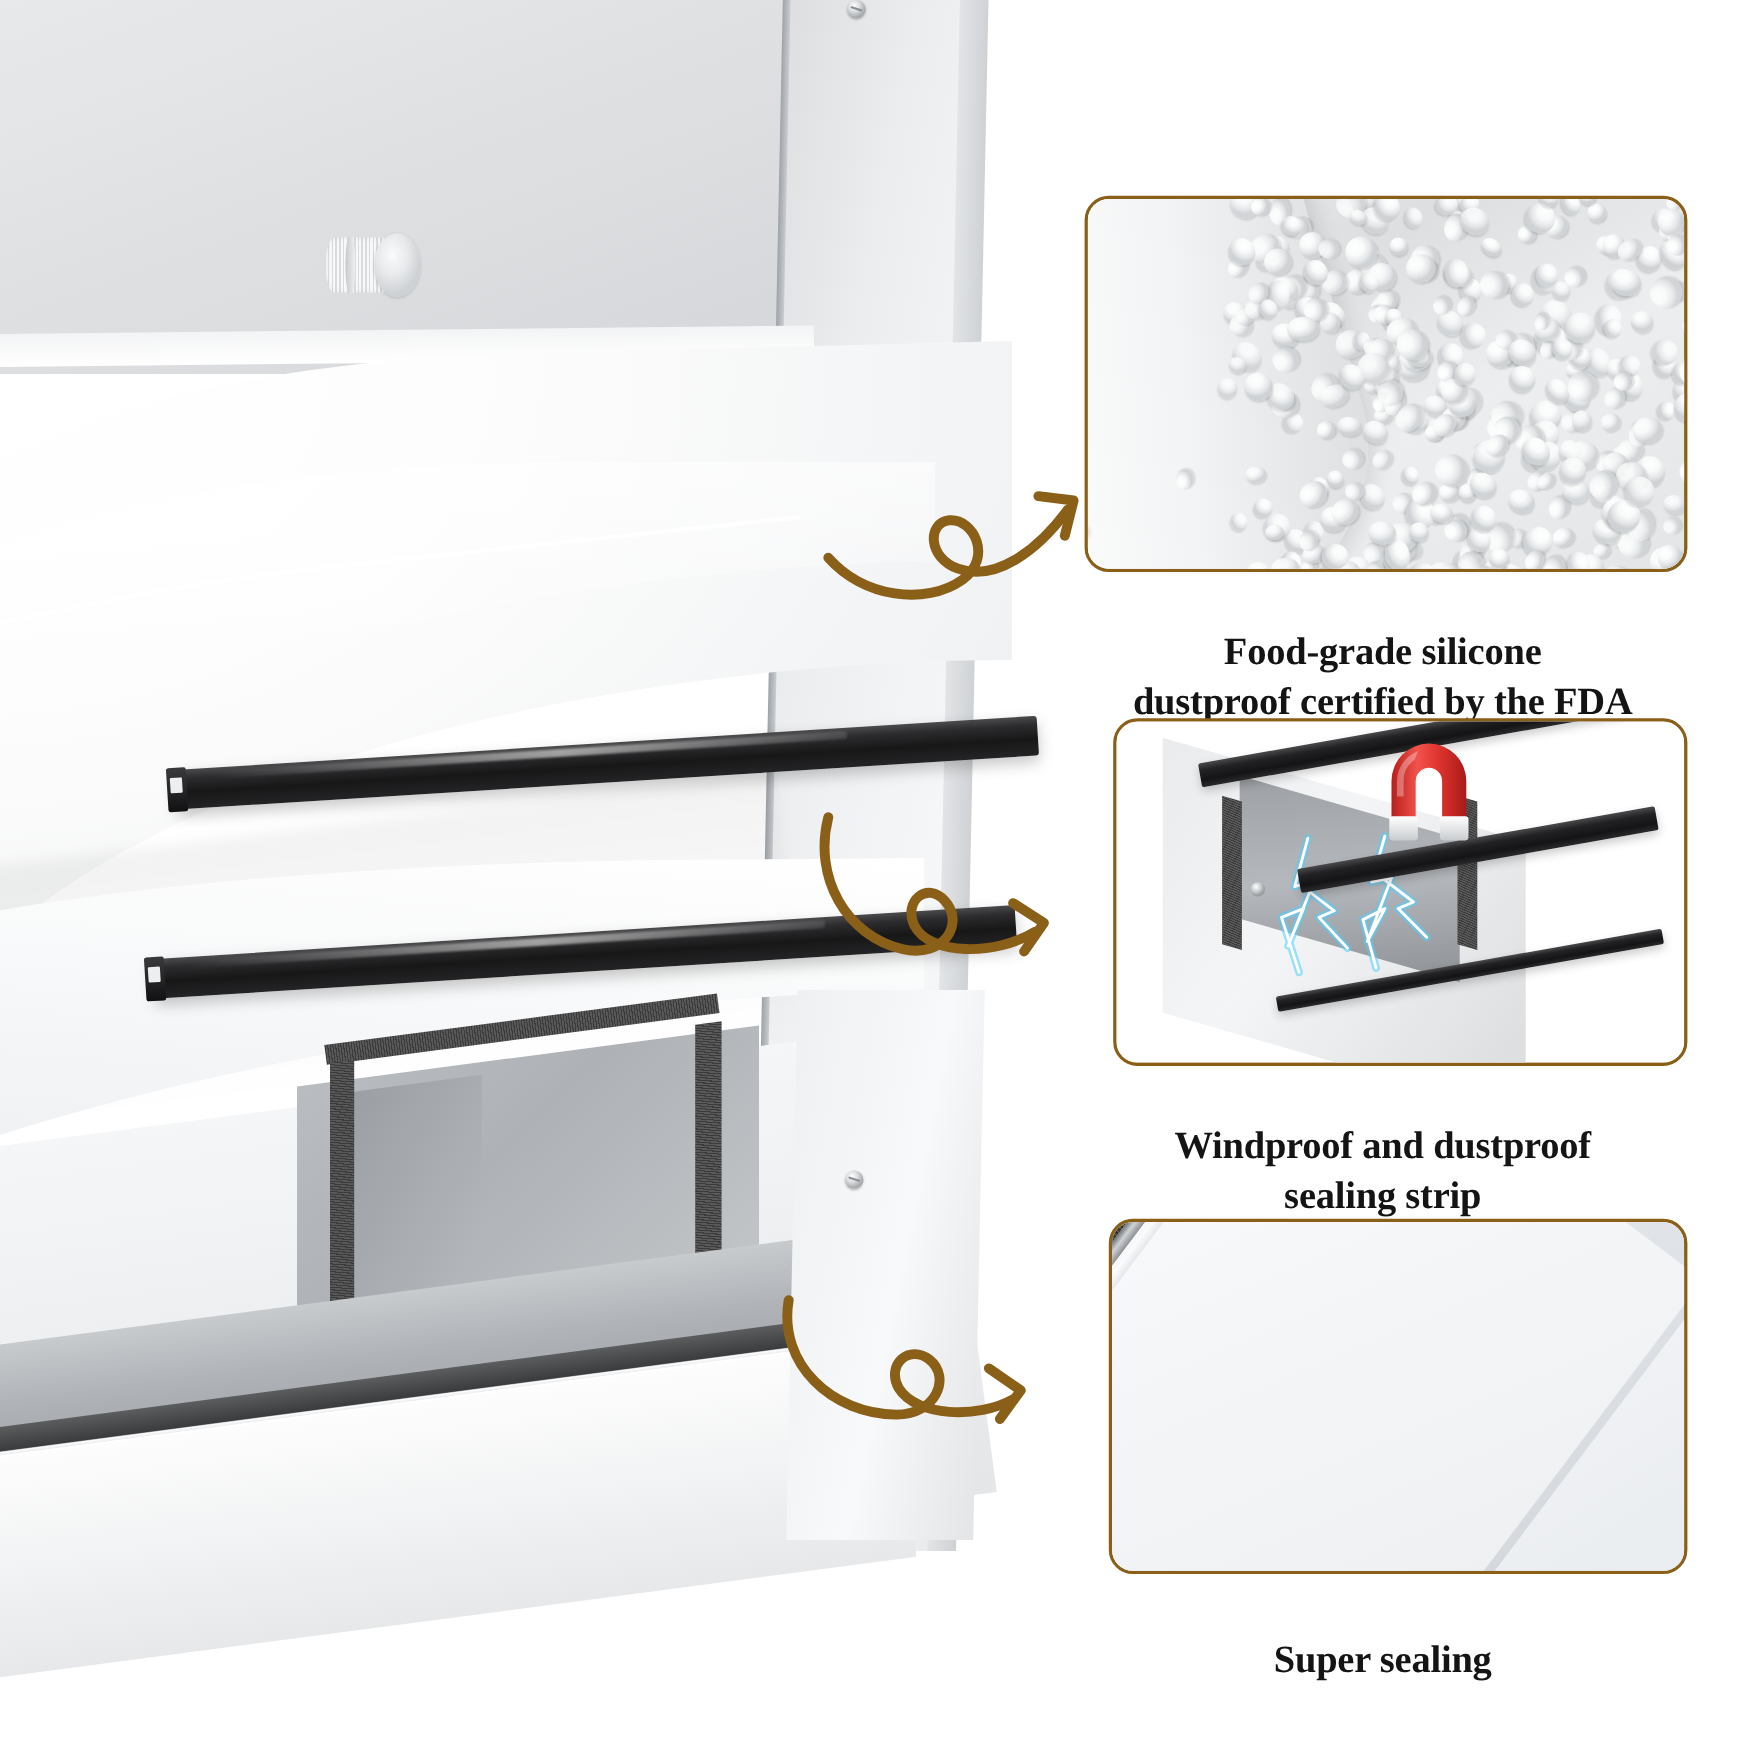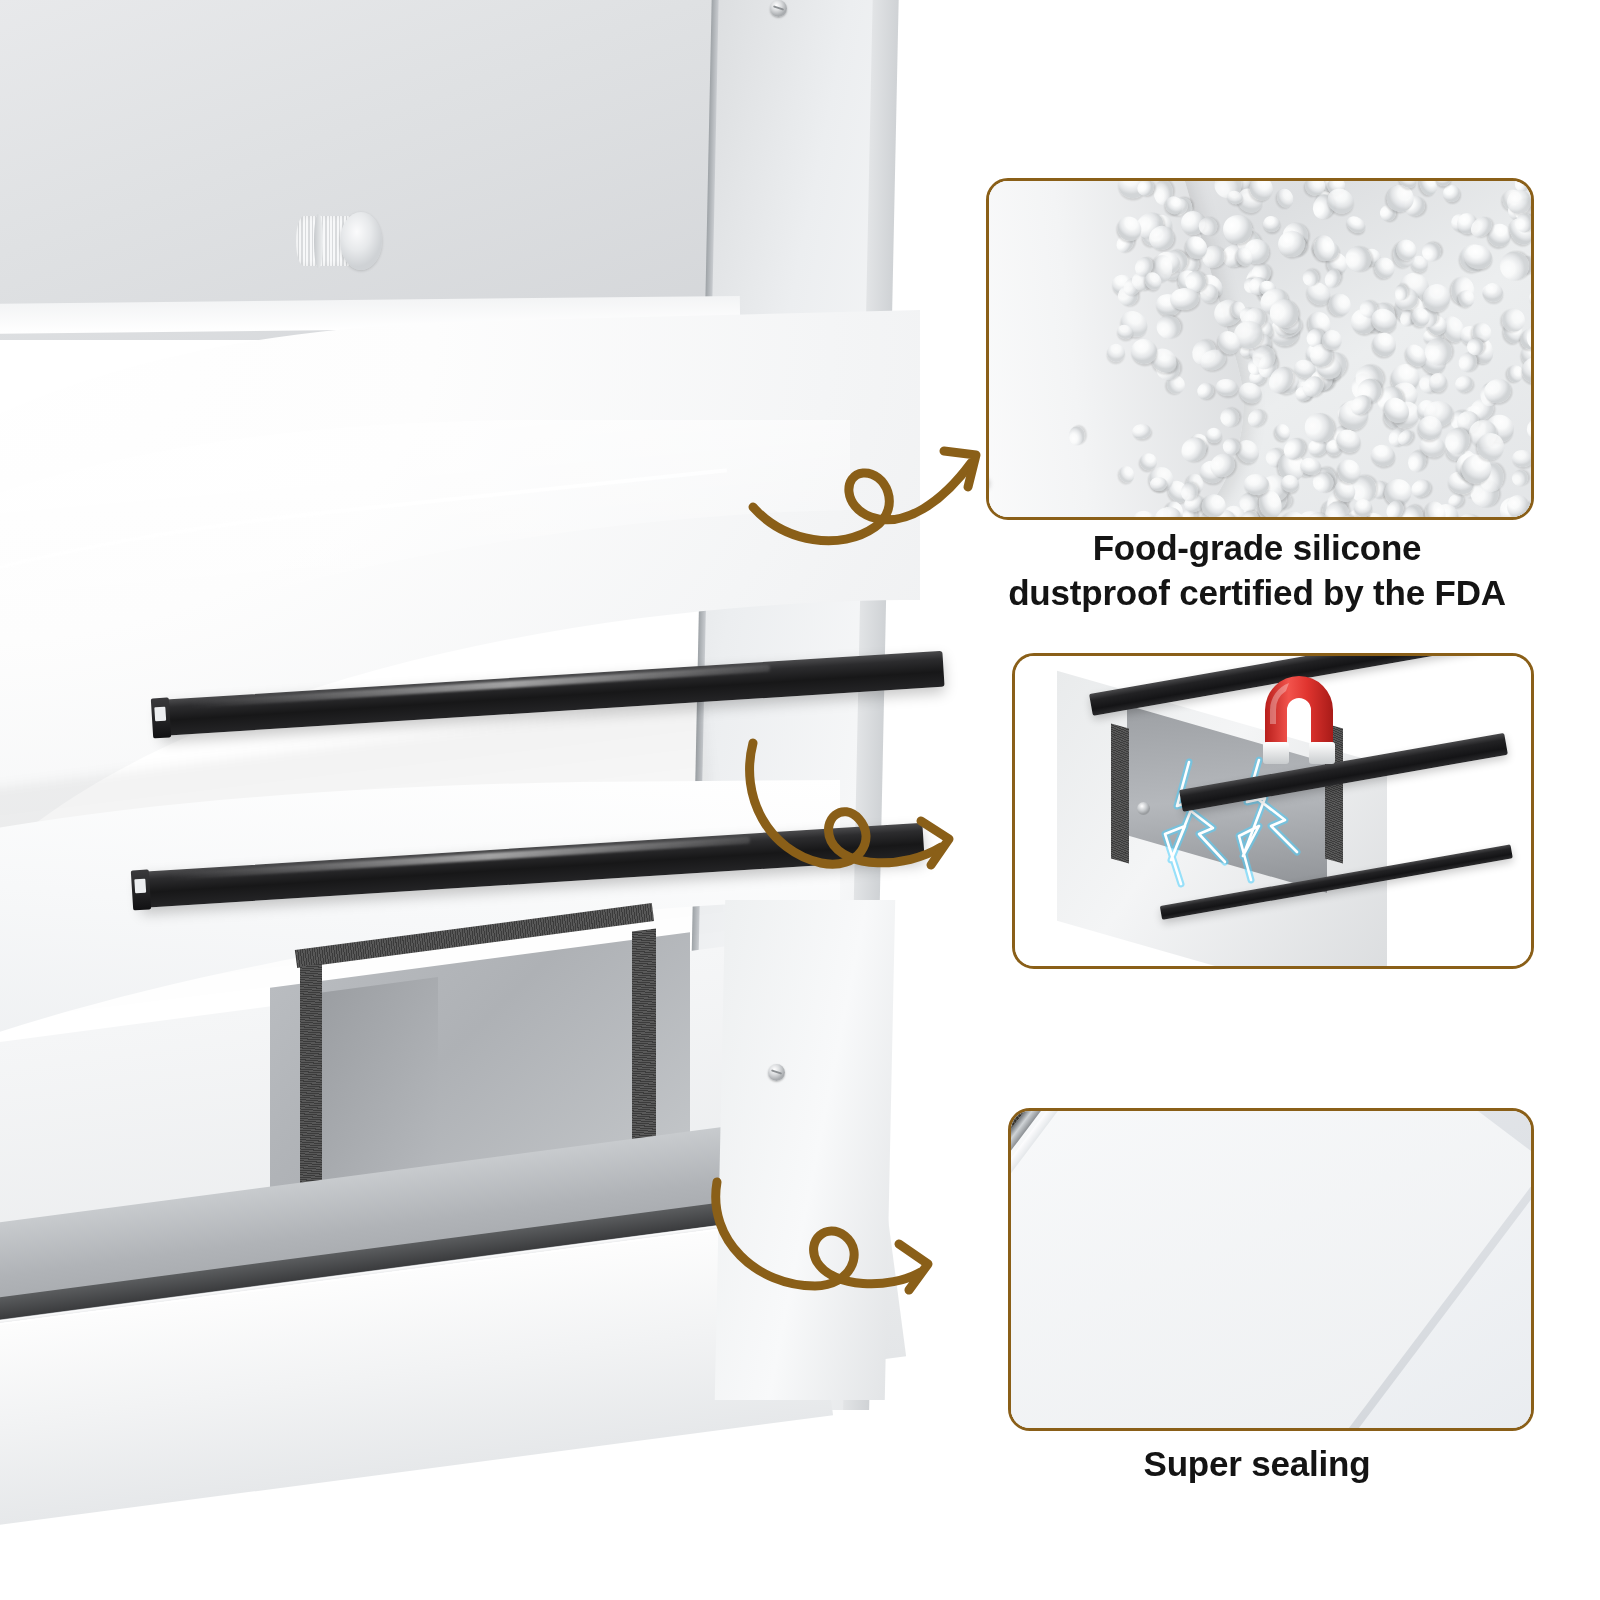--- a/index.html
+++ b/index.html
@@ -307,24 +307,25 @@
     overflow: hidden;
     background: #f2f3f5;
   }
   .panel-inner { position: absolute; inset: 0; }
 
   .caption {
     position: absolute;
     text-align: center;
     color: #141414;
     font-weight: bold;
-    font-family: Liberation Sans, sans-serif;
+    font-family: Liberation Serif, serif;
     font-size: 35px;
     line-height: 1.28;
     letter-spacing: -0.2px;
+    margin-top: 45px;
   }
 
   
   #panel-1 { left: 986px; top: 178px; width: 542px; height: 336px; }
   .pellet-bg {
     position: absolute; inset: 0;
     background: linear-gradient(150deg,#e7e8ea 0%, #dddfe1 30%, #eceeef 60%, #e3e5e7 100%);
   }
   .tray-lip {
     position: absolute;
@@ -907,20 +908,22 @@
           </linearGradient>
         </defs>
         <path d="M 22 80 L 22 46 A 34 34 0 0 1 90 46 L 90 80 L 68 80 L 68 46 A 12 12 0 0 0 44 46 L 44 80 Z" fill="url(#magGrad)"></path>
         <path d="M 27 60 L 27 46 A 29 29 0 0 1 46 19 L 43 27 A 22 22 0 0 0 33 46 L 33 60 Z" fill="#ffffff" opacity="0.32"></path>
         <rect x="20" y="78" width="26" height="22" rx="3" fill="url(#poleGrad)"></rect>
         <rect x="66" y="78" width="26" height="22" rx="3" fill="url(#poleGrad)"></rect>
       </svg>
     </div>
   </div>
   <div class="caption" id="cap-2">
+    <div>Windproof and dustproof</div>
+    <div>sealing strip</div>
   </div>
 
   <div class="panel" id="panel-3">
     <div class="panel-inner">
       <div class="seal-bg"></div>
       <div class="seal-white-l"></div>
       <div class="seal-white-r"></div>
       <div class="seal-thin-line"></div>
       <div class="seal-brush"></div>
       <div class="seal-metal-a"></div>

